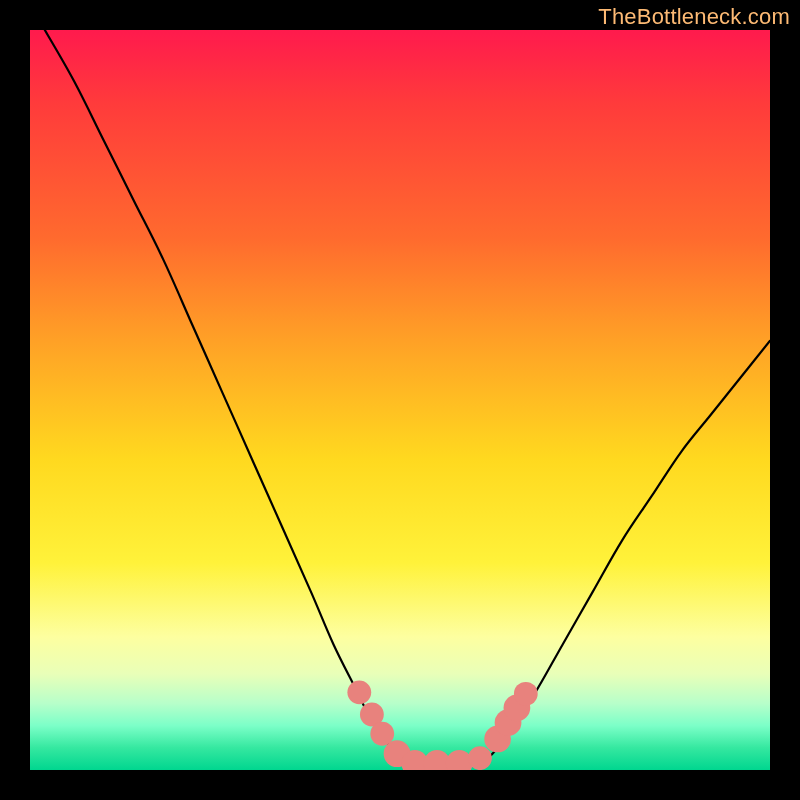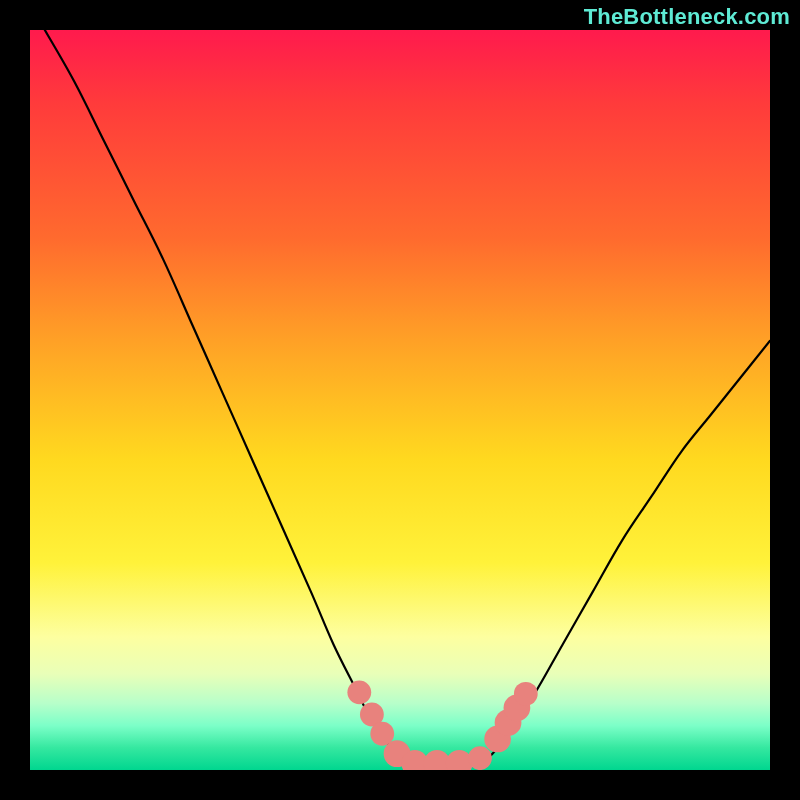--- a/index.html
+++ b/index.html
@@ -43,23 +43,23 @@
     position: absolute;
     left: 0;
     top: 0;
     width: 740px;
     height: 740px;
   }
   .watermark {
     position: absolute;
     top: 4px;
     right: 10px;
-    color: #5eead4;
+    color: #fdba74;
     font-size: 22px;
-    font-weight: 700;
+    font-weight: 400;
     letter-spacing: 0.2px;
     user-select: none;
   }
 </style>
 </head>
 <body>
 
 <div class="frame">
   <div class="watermark">TheBottleneck.com</div>
   <div class="plot-area">

